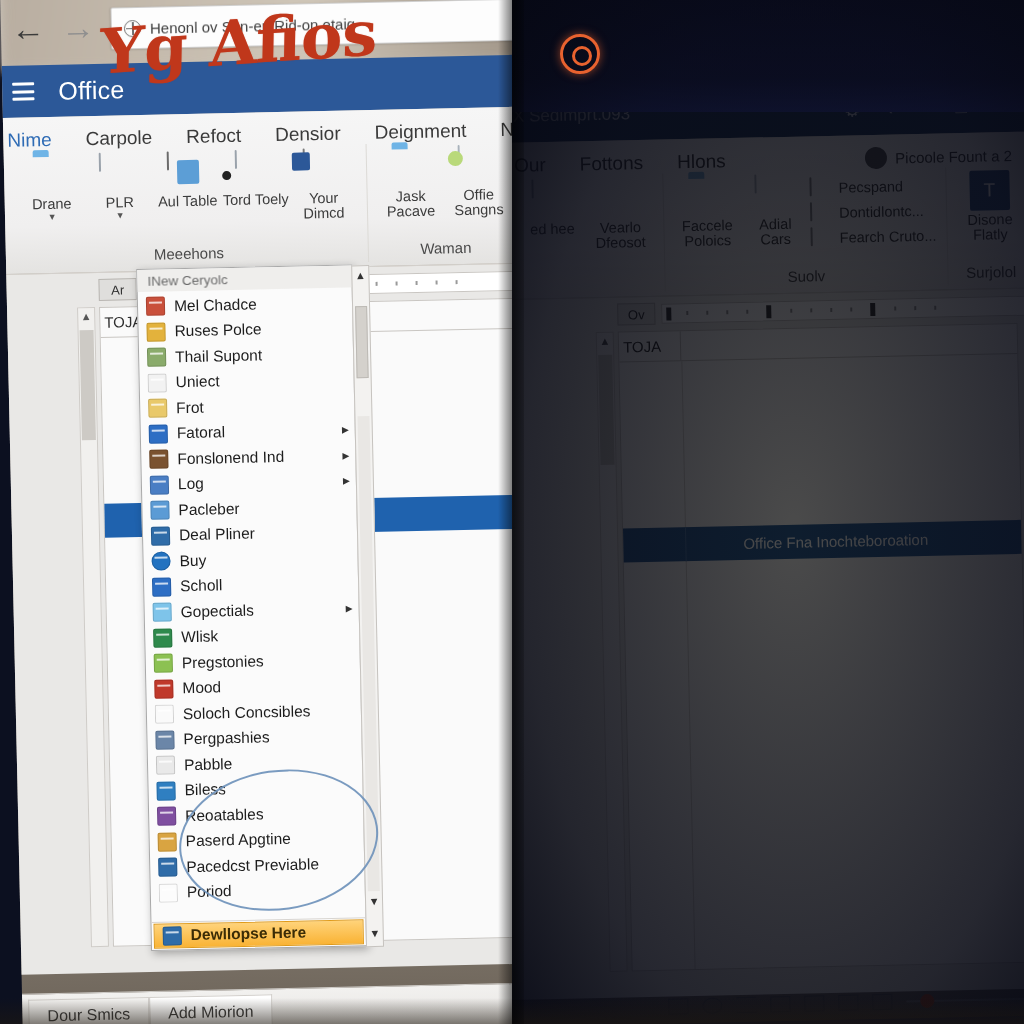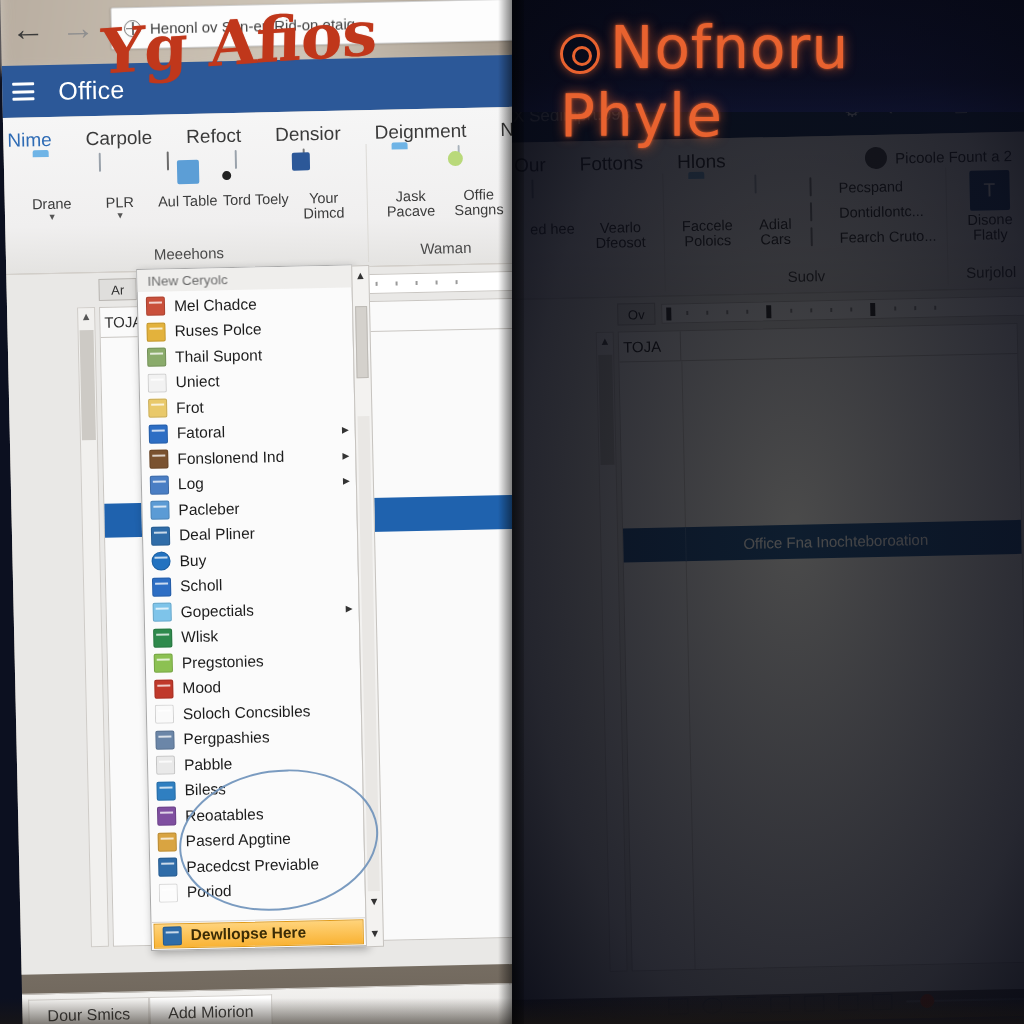--- a/index.html
+++ b/index.html
@@ -670,16 +670,16 @@
     </div>
   </div>
 
   <div id="right-top-dark"></div>
   <div id="right-dim"></div>
   <div id="left-shadow"></div>
   <div id="bottom-dark"></div>
 
   <div class="handwriting" id="hw-left">Yg Afios</div>
   <div class="handwriting" id="hw-right">
-    <span class="ring"></span><span>Nofnoru Phyle</span>
+    <span class="ring"></span>
   </div>
 
 </div>
 
 </body></html>

